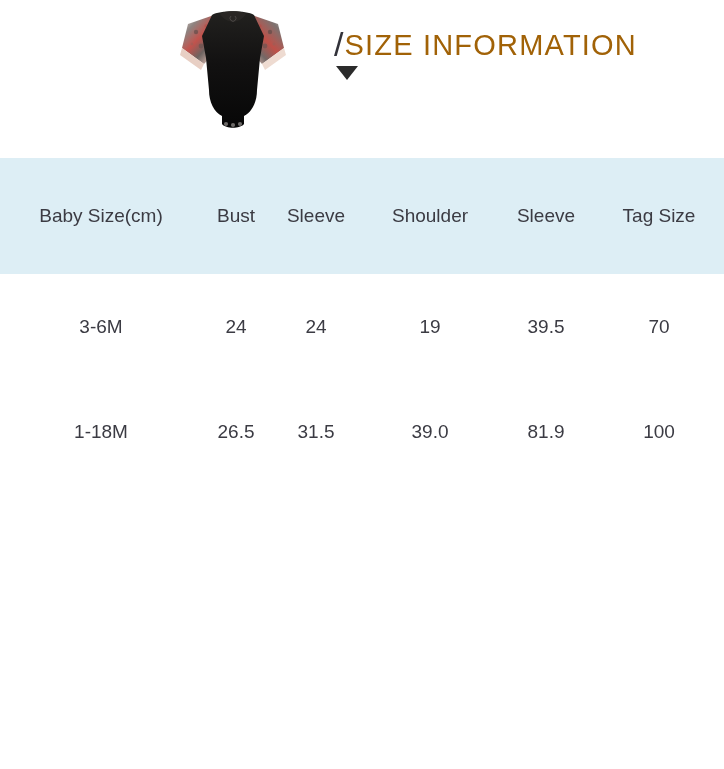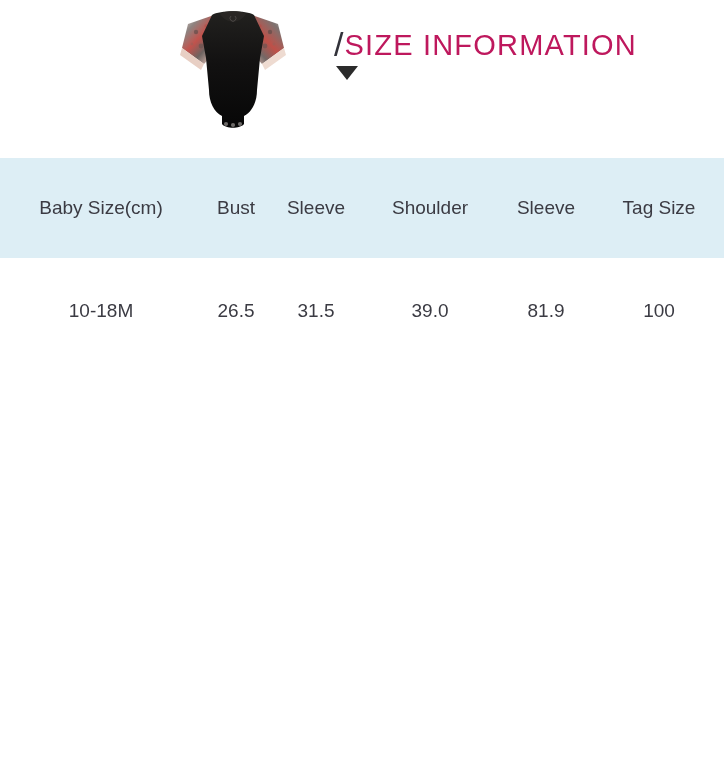--- a/index.html
+++ b/index.html
@@ -53,21 +53,21 @@
     font-weight: 300;
     line-height: 1;
     transform: translateY(1px);
   }
   .title-text {
     font-size: 29px;
     font-weight: 300;
     letter-spacing: 1.2px;
     line-height: 1.05;
     white-space: nowrap;
-    color: #be185d;
+    color: #a16207;
   }
   .title-caret {
     margin-top: 6px;
     margin-left: 2px;
     width: 0;
     height: 0;
     border-left: 11px solid transparent;
     border-right: 11px solid transparent;
     border-top: 14px solid #2b2b2b;
   }
@@ -81,21 +81,21 @@
   .size-table thead tr {
     background: #ddeef5;
   }
   .size-table thead th {
     height: 100px;
     vertical-align: middle;
     font-size: 19px;
     font-weight: 400;
     color: #3b3b43;
     text-align: center;
-    padding: 0;
+    padding: 8px;
   }
   .size-table tbody td {
     height: 105px;
     vertical-align: middle;
     font-size: 19px;
     font-weight: 400;
     color: #3b3b43;
     text-align: center;
     padding: 0;
     background: #ffffff;
@@ -212,21 +212,29 @@
       <th>Baby Size(cm)</th>
       <th>Bust</th>
       <th>Sleeve</th>
       <th>Shoulder</th>
       <th>Sleeve</th>
       <th>Tag Size</th>
     </tr>
   </thead>
   <tbody>
     <tr>
-      <td>10-18M</td>
+      <td>3-6M</td>
+      <td>24</td>
+      <td>24</td>
+      <td>19</td>
+      <td>39.5</td>
+      <td>70</td>
+    </tr>
+    <tr>
+      <td>1-18M</td>
       <td>26.5</td>
       <td>31.5</td>
       <td>39.0</td>
       <td>81.9</td>
       <td>100</td>
     </tr>
   </tbody>
 </table>
 
 <div class="table-footer-space"></div>

